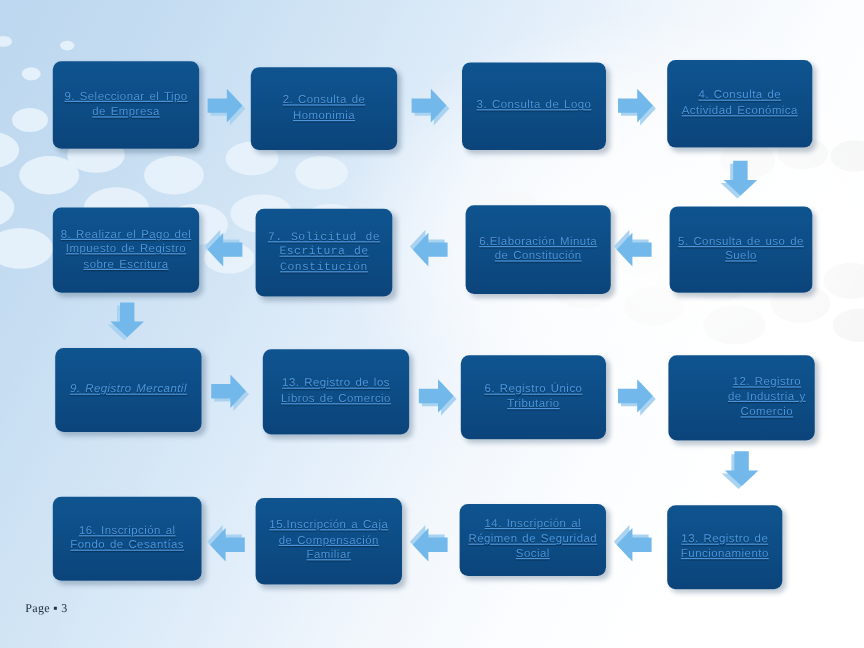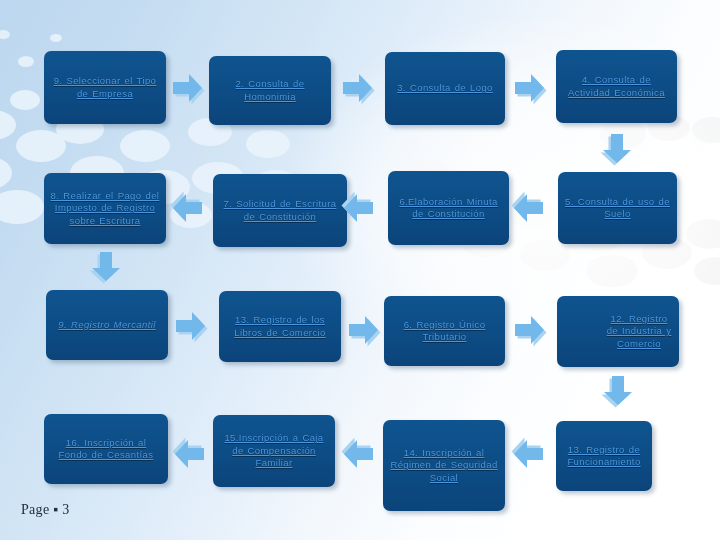--- a/index.html
+++ b/index.html
@@ -88,21 +88,21 @@
     position: absolute;
     pointer-events: none;
   }
   .arrow svg { display: block; }
 
   
   .footer {
     position: absolute;
     left: 21px;
     top: 502px;
-    font-size: 14px;
+    font-size: 10px;
     color: #20303f;
     font-family: "Liberation Serif", serif;
     letter-spacing: .3px;
   }
 </style>
 </head>
 <body>
 
 <div id="slide">
 
@@ -162,21 +162,21 @@
       </div>
       <div class="node" style="left: 385px; top: 52px; width: 120px; height: 73px; justify-content: center;">
         <div class="node-label">3. Consulta de Logo</div>
       </div>
       <div class="node" style="left: 556px; top: 50px; width: 121px; height: 73px;">
         <div class="node-label">4. Consulta de Actividad Económica</div>
       </div>
       <div class="node" style="left: 44px; top: 173px; width: 122px; height: 71px;">
         <div class="node-label">8. Realizar el Pago del Impuesto de Registro sobre Escritura</div>
       </div>
-      <div class="node" style="left: 213px; top: 174px; width: 134px; height: 73px;">
+      <div class="node" style="left: 213px; top: 174px; width: 114px; height: 73px; font-family: Liberation Mono, monospace;">
         <div class="node-label">7. Solicitud de Escritura de Constitución</div>
       </div>
       <div class="node" style="left: 388px; top: 171px; width: 121px; height: 74px; justify-content: flex-end;">
         <div class="node-label">6.Elaboración Minuta de Constitución</div>
       </div>
       <div class="node" style="left: 558px; top: 172px; width: 119px; height: 72px;">
         <div class="node-label">5. Consulta de uso de Suelo</div>
       </div>
       <div class="node" style="left: 46px; top: 290px; width: 122px; height: 70px; font-style: italic;">
         <div class="node-label">9. Registro Mercantil</div>
@@ -189,21 +189,21 @@
       </div>
       <div class="node" style="left: 557px; top: 296px; width: 122px; height: 71px; padding-left: 48px;">
         <div class="node-label">12. Registro de Industria y Comercio</div>
       </div>
       <div class="node" style="left: 44px; top: 414px; width: 124px; height: 70px;">
         <div class="node-label">16. Inscripción al Fondo de Cesantías</div>
       </div>
       <div class="node" style="left: 213px; top: 415px; width: 122px; height: 72px;">
         <div class="node-label">15.Inscripción a Caja de Compensación Familiar</div>
       </div>
-      <div class="node" style="left: 383px; top: 420px; width: 122px; height: 91px;">
+      <div class="node" style="left: 383px; top: 420px; width: 122px; height: 60px;">
         <div class="node-label">14. Inscripción al Régimen de Seguridad Social</div>
       </div>
       <div class="node" style="left: 556px; top: 421px; width: 96px; height: 70px;">
         <div class="node-label">13. Registro de Funcionamiento</div>
       </div>
     </div>
 
   <div id="arrows-layer">
       <div class="arrow" style="left: 169px; top: 70px; width: 36px; height: 36px; transform: rotate(0deg);">
         <svg width="36" height="36" viewBox="0 0 36 36">

